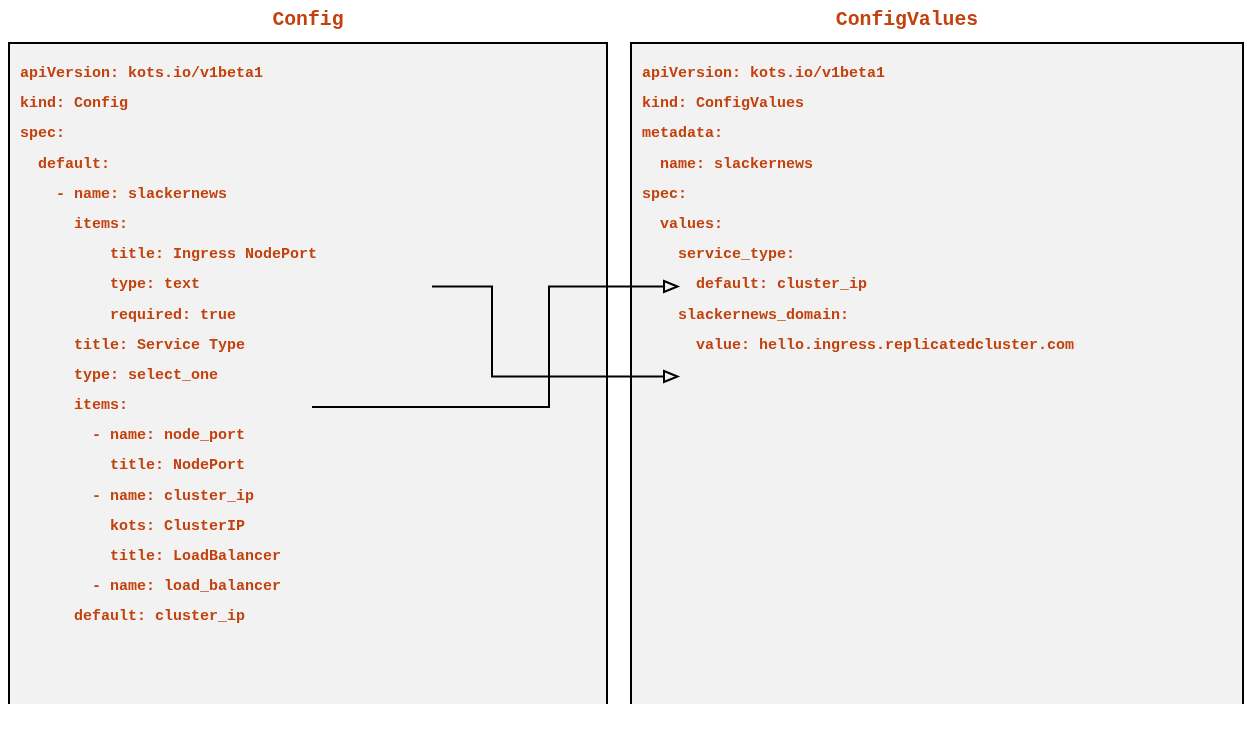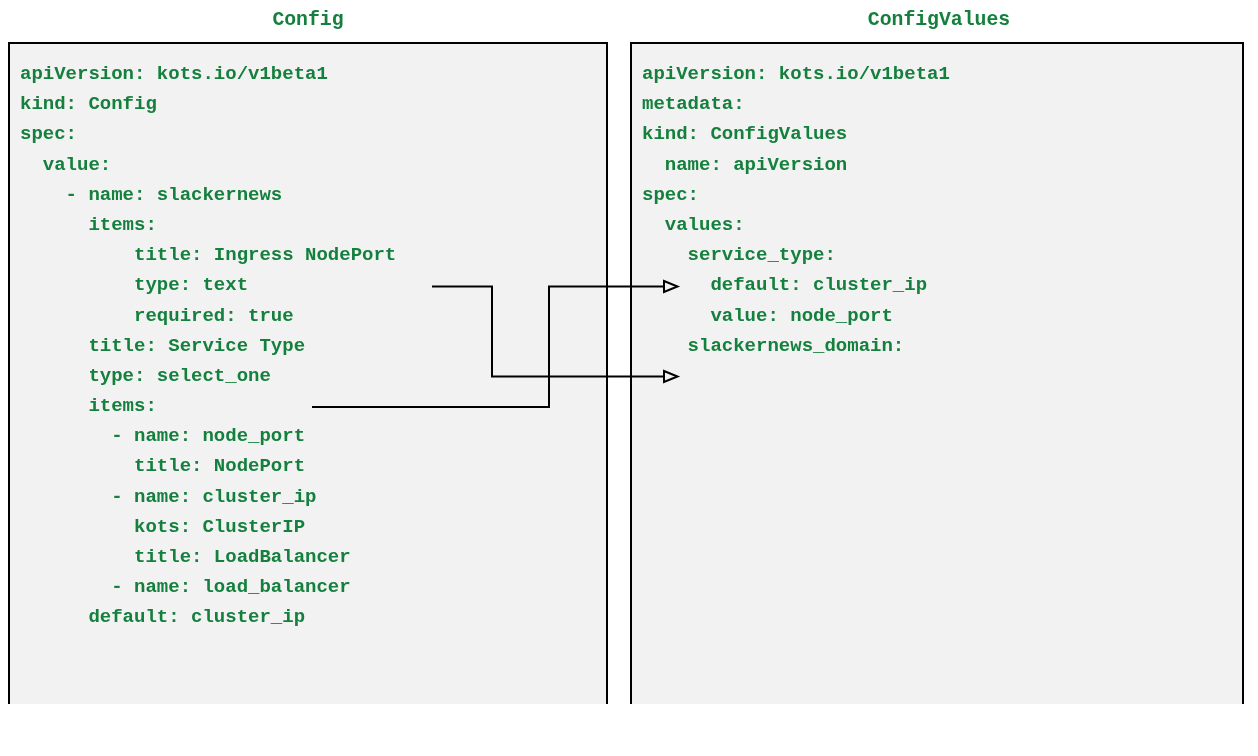--- a/index.html
+++ b/index.html
@@ -7,49 +7,49 @@
     padding: 0;
     background: #ffffff;
   }
   .stage {
     position: relative;
     width: 1258px;
     height: 704px;
     background: #ffffff;
     font-family: "Liberation Mono", "DejaVu Sans Mono", monospace;
     font-weight: bold;
-    color: #15803d;
+    color: #c2410c;
     overflow: hidden;
   }
   .panel-title {
     position: absolute;
     top: 5px;
     height: 30px;
     line-height: 30px;
     text-align: center;
     font-size: 19.8px;
     white-space: pre;
   }
   .title-left  { left: 8px;   width: 600px; }
-  .title-right { left: 632px; width: 614px; }
+  .title-right { left: 600px; width: 614px; }
   .panel {
     position: absolute;
     top: 42px;
     height: 702px;
     background: #f2f2f2;
     border: 2px solid #000000;
     box-sizing: border-box;
     padding: 15px 0 0 10px;
     overflow: hidden;
   }
   .panel-left  { left: 8px;   width: 600px; }
   .panel-right { left: 630px; width: 614px; }
   .code-line {
     white-space: pre;
-    font-size: 19px;
+    font-size: 15px;
     line-height: 30.2px;
     height: 30.2px;
   }
   .overlay {
     position: absolute;
     left: 0;
     top: 0;
     width: 1258px;
     height: 756px;
     pointer-events: none;
@@ -72,49 +72,49 @@
 <div class="stage">
 
   <div class="panel-title title-left">Config</div>
 
   <div class="panel-title title-right">ConfigValues</div>
 
   <div class="panel panel-left">
     <div class="code-line">apiVersion: kots.io/v1beta1</div>
     <div class="code-line">kind: Config</div>
     <div class="code-line">spec:</div>
-    <div class="code-line">  value:</div>
+    <div class="code-line">  default:</div>
     <div class="code-line">    - name: slackernews</div>
     <div class="code-line">      items:</div>
     <div class="code-line">          title: Ingress NodePort</div>
     <div class="code-line">          type: text</div>
     <div class="code-line">          required: true</div>
     <div class="code-line">      title: Service Type</div>
     <div class="code-line">      type: select_one</div>
     <div class="code-line">      items:</div>
     <div class="code-line">        - name: node_port</div>
     <div class="code-line">          title: NodePort</div>
     <div class="code-line">        - name: cluster_ip</div>
     <div class="code-line">          kots: ClusterIP</div>
     <div class="code-line">          title: LoadBalancer</div>
     <div class="code-line">        - name: load_balancer</div>
     <div class="code-line">      default: cluster_ip</div>
   </div>
 
   <div class="panel panel-right">
     <div class="code-line">apiVersion: kots.io/v1beta1</div>
+    <div class="code-line">kind: ConfigValues</div>
     <div class="code-line">metadata:</div>
-    <div class="code-line">kind: ConfigValues</div>
-    <div class="code-line">  name: apiVersion</div>
+    <div class="code-line">  name: slackernews</div>
     <div class="code-line">spec:</div>
     <div class="code-line">  values:</div>
     <div class="code-line">    service_type:</div>
     <div class="code-line">      default: cluster_ip</div>
-    <div class="code-line">      value: node_port</div>
     <div class="code-line">    slackernews_domain:</div>
+    <div class="code-line">      value: hello.ingress.replicatedcluster.com</div>
   </div>
 
   <svg class="overlay" viewBox="0 0 1258 756" xmlns="http://www.w3.org/2000/svg">
 
     <polyline points="432,286.5 492,286.5 492,376.5 664,376.5"></polyline>
     <polygon points="664,371 677.5,376.5 664,382"></polygon>
 
     <polyline points="312,407 549,407 549,286.5 664,286.5"></polyline>
     <polygon points="664,281 677.5,286.5 664,292"></polygon>
   </svg>

